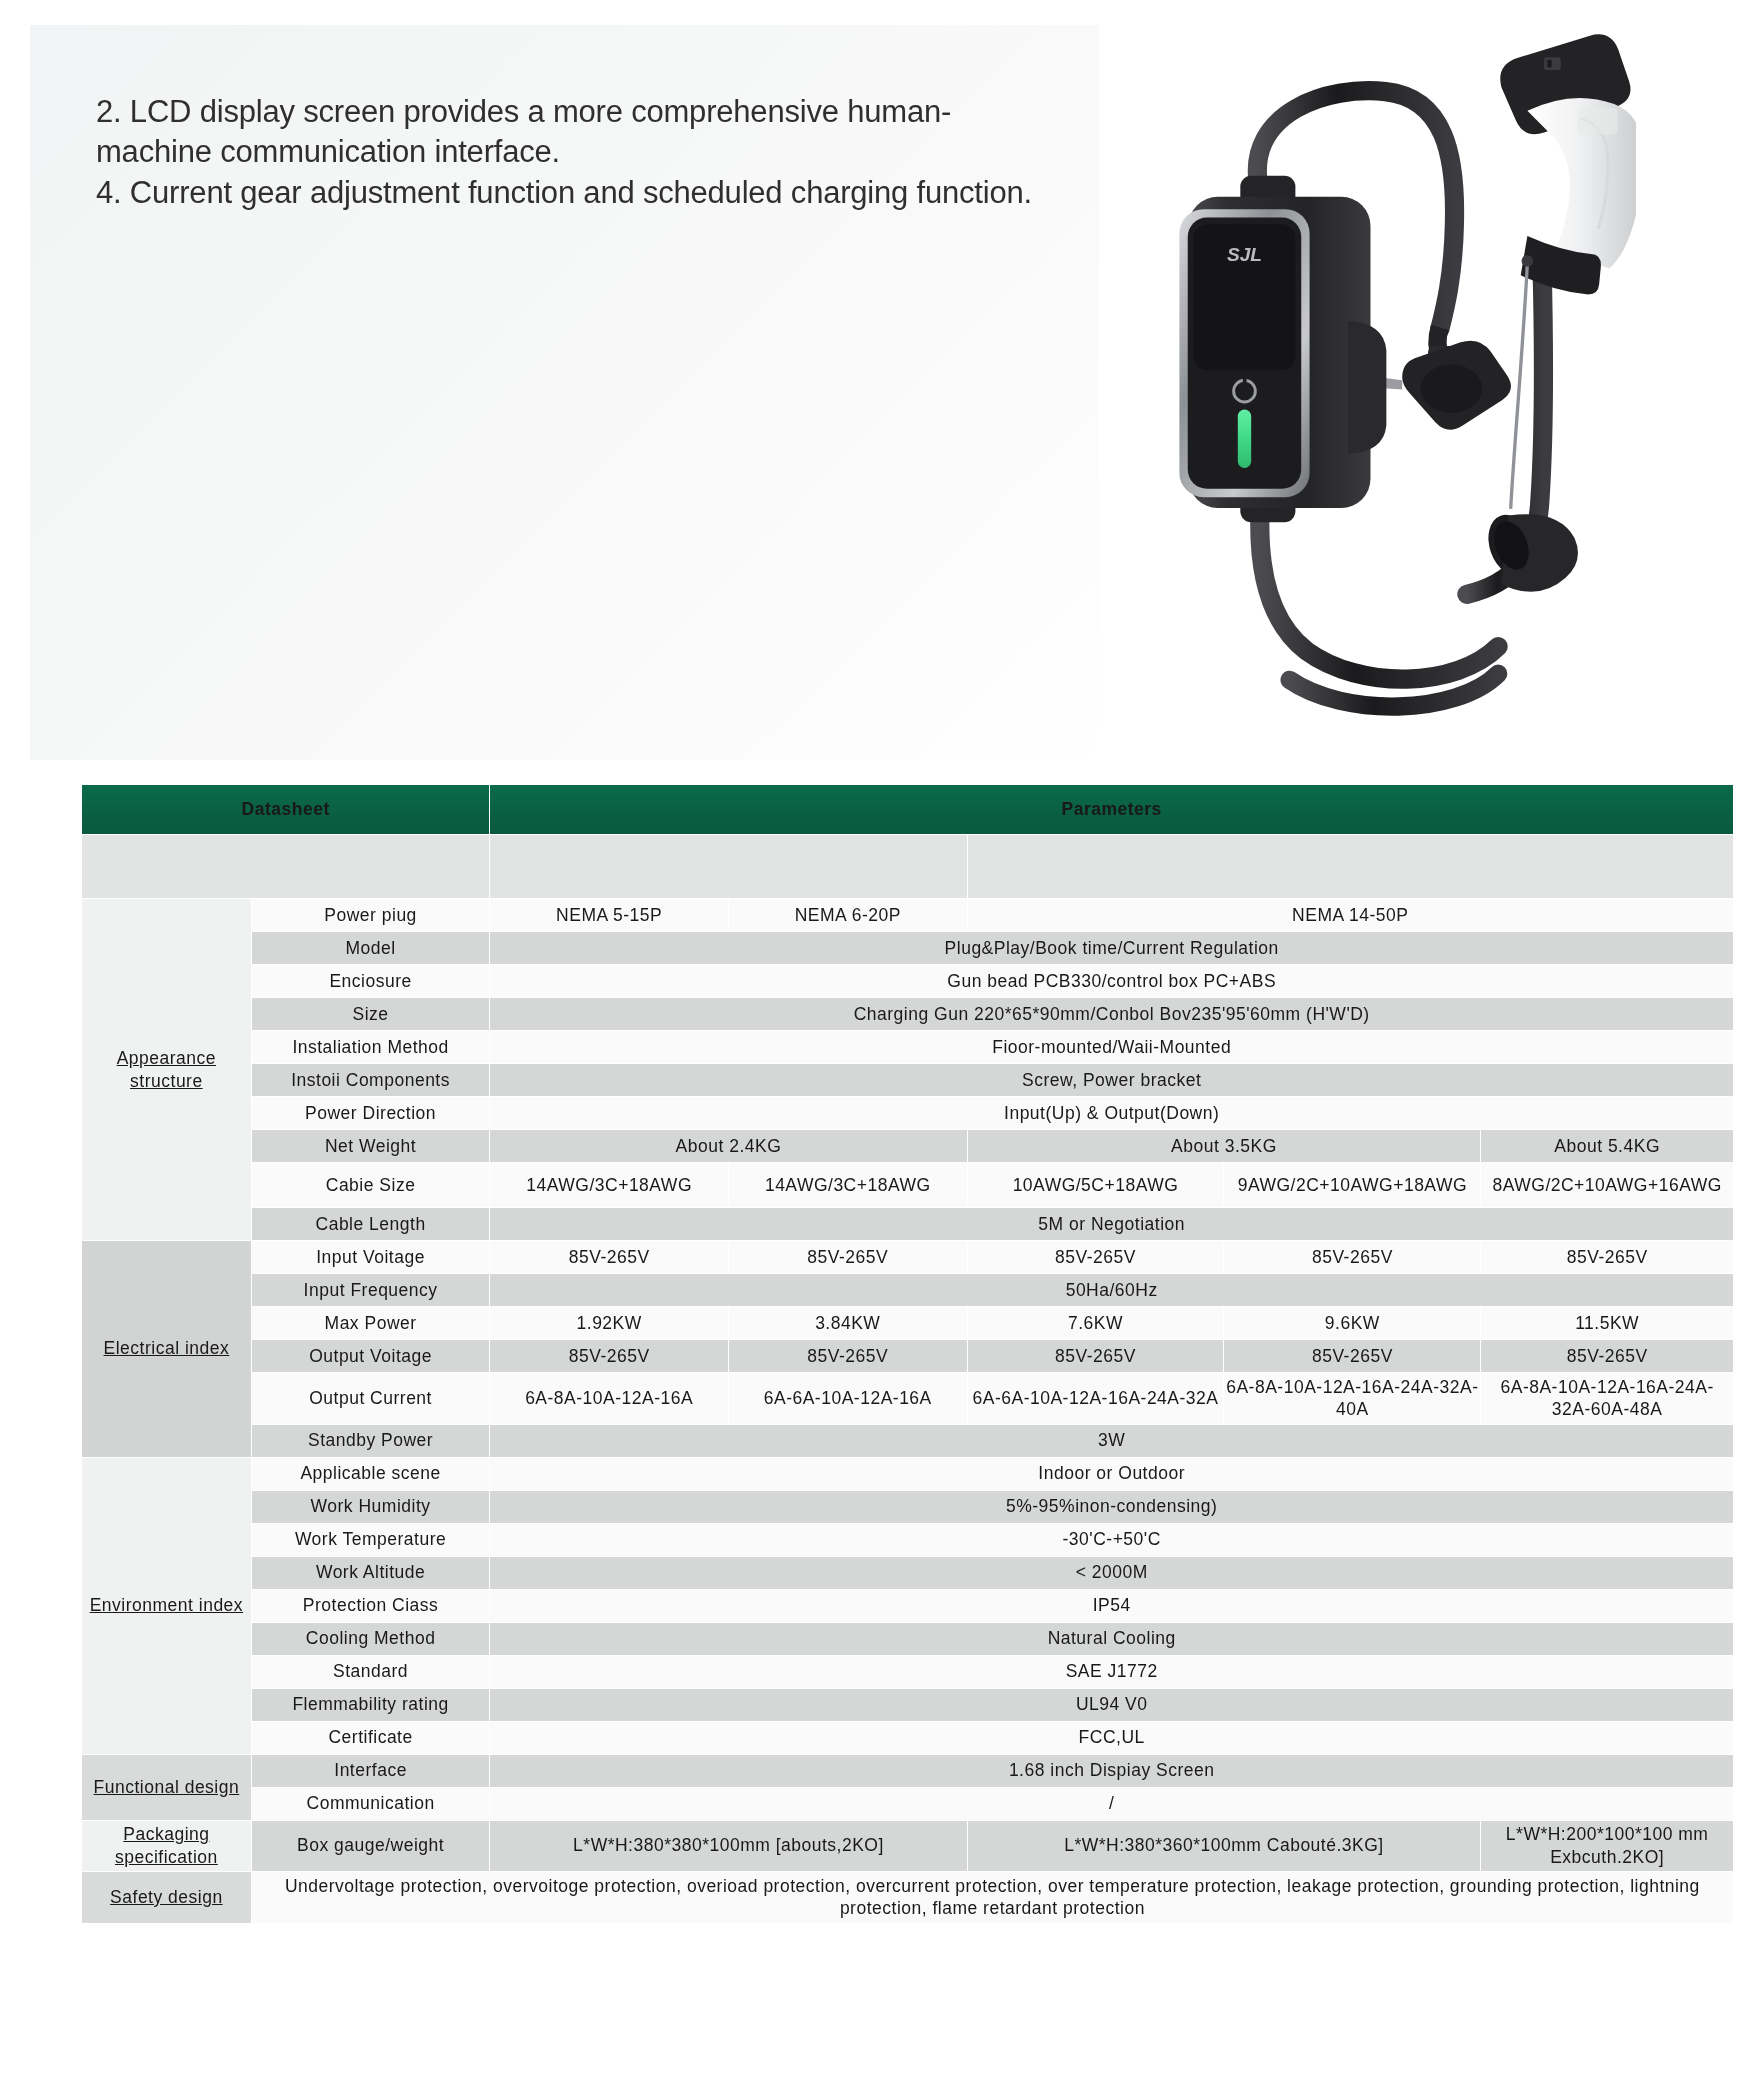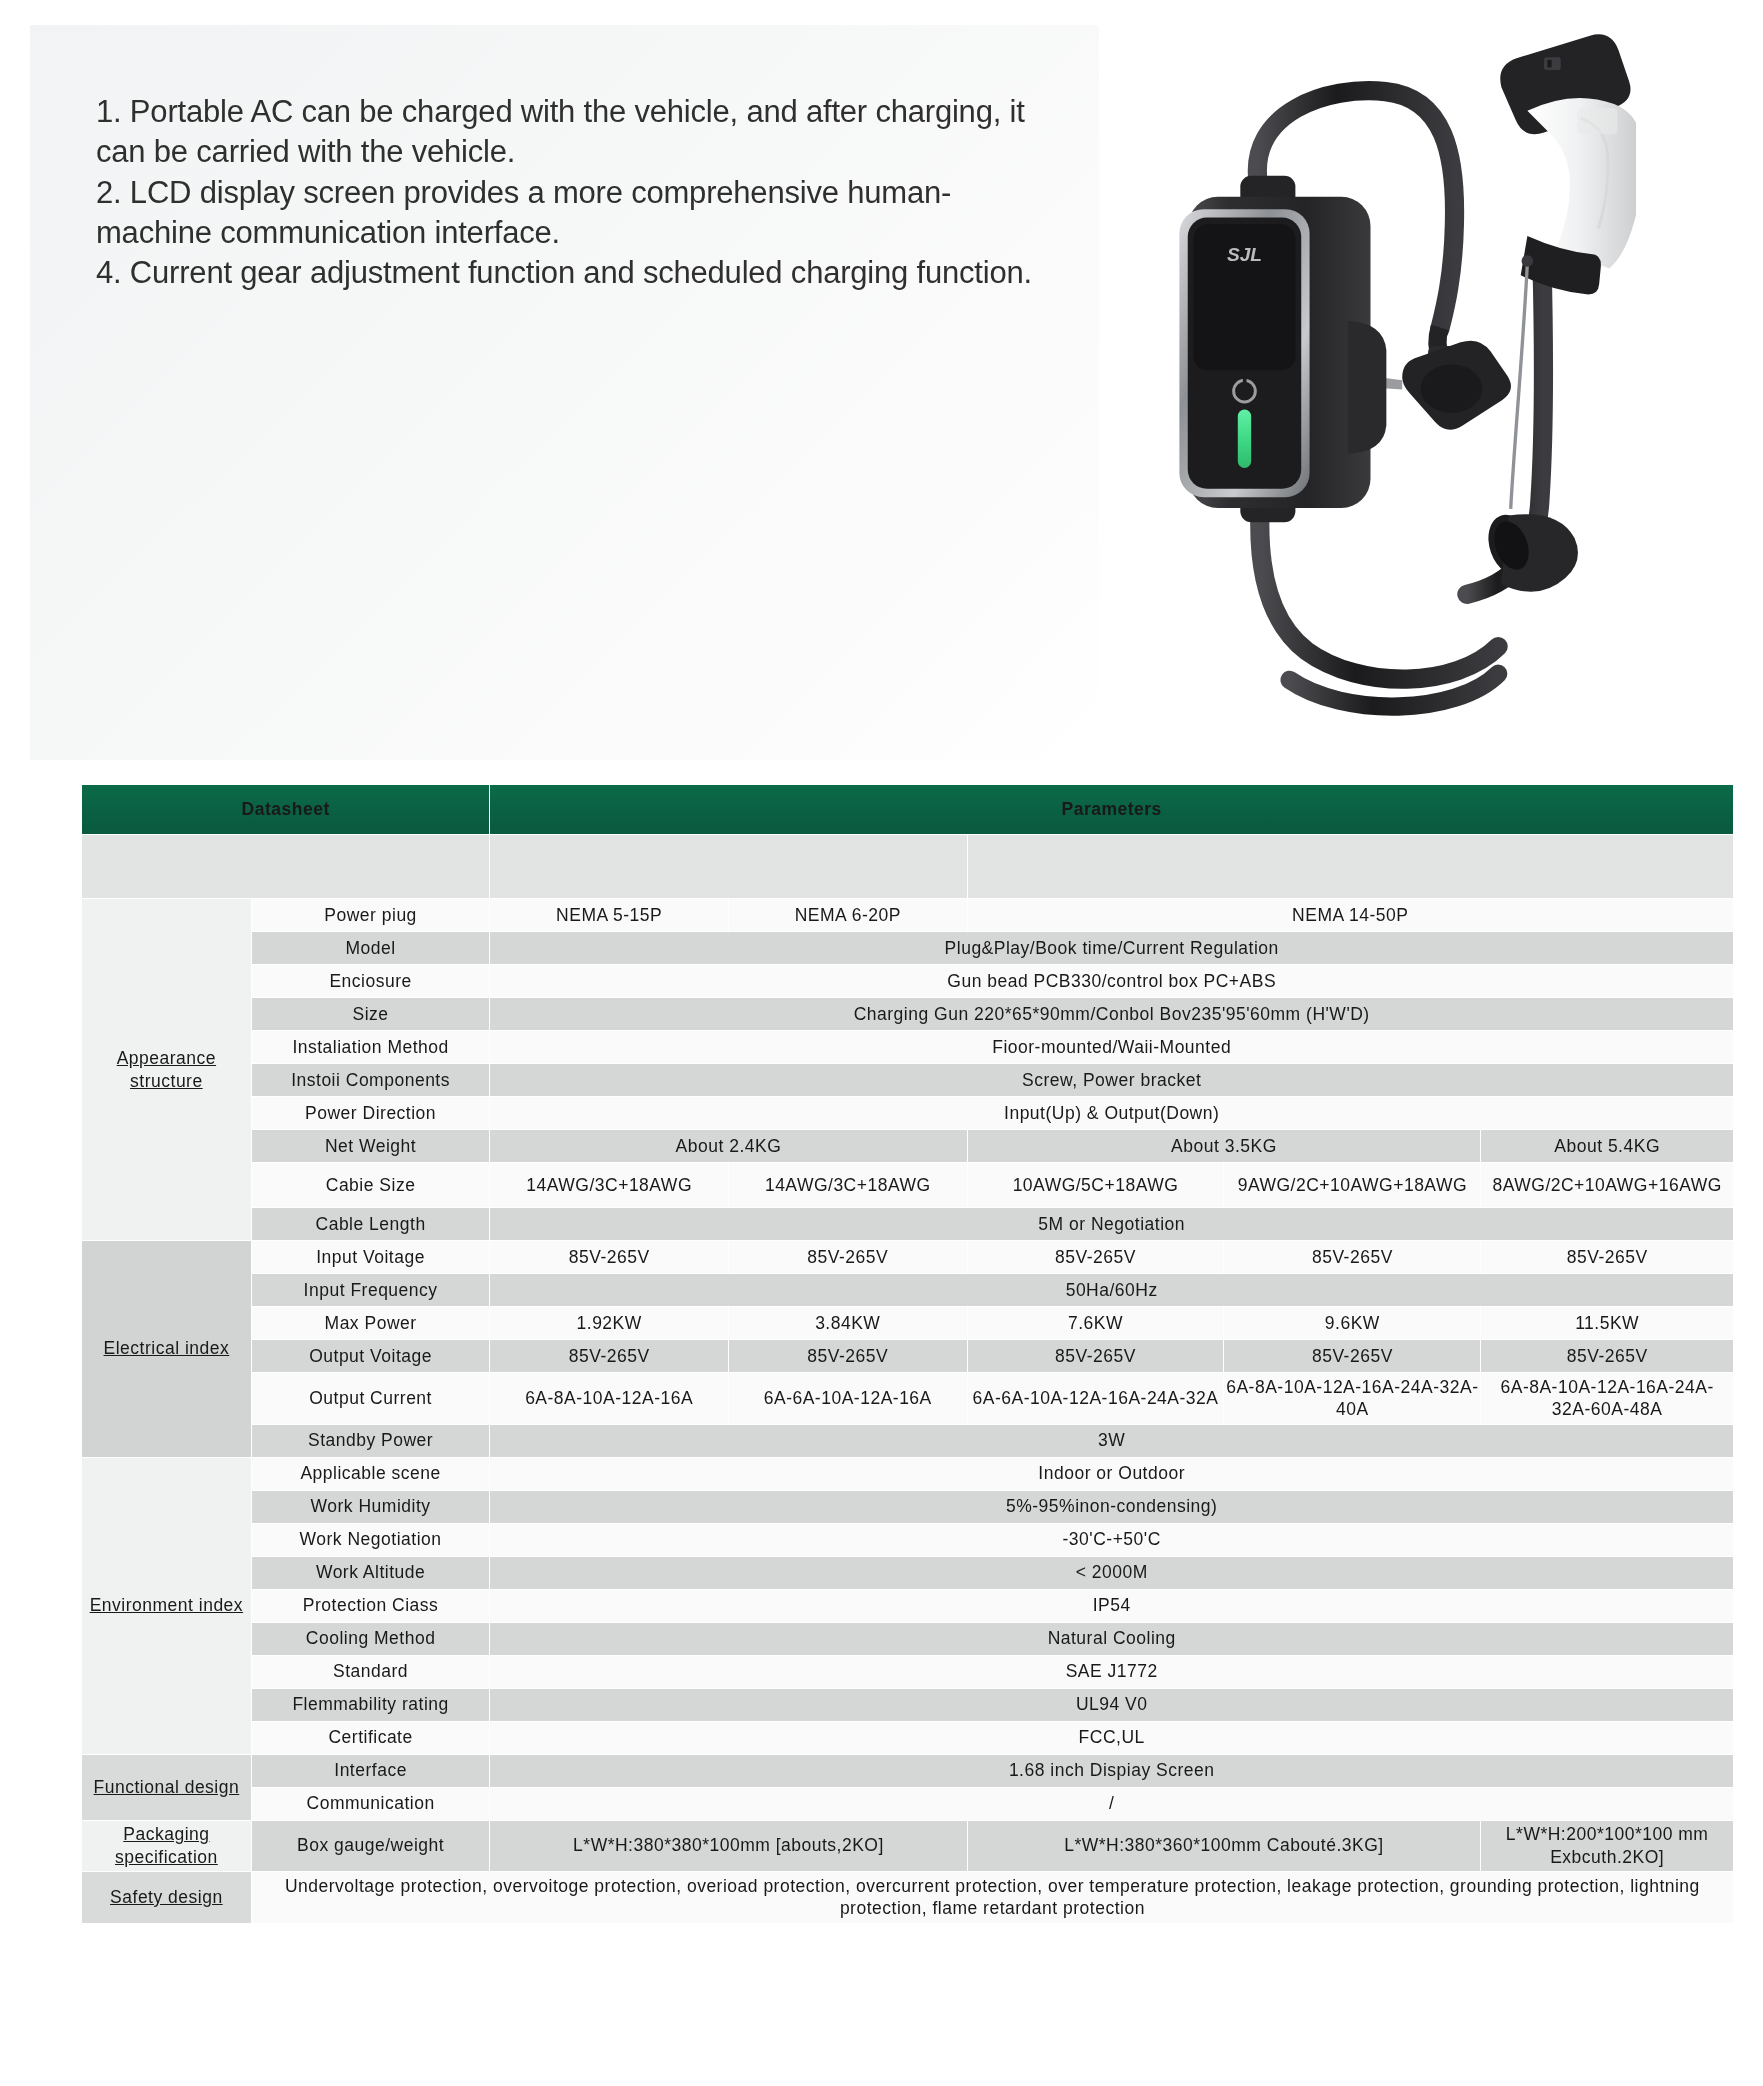--- a/index.html
+++ b/index.html
@@ -110,21 +110,20 @@
   }
 </style>
 </head>
 <body>
 
 <div id="page">
 
   <div id="top-panel"></div>
 
   <div id="desc-block">
-    <div class="desc-line">1. Portable AC can be charged with the vehicle, and after charging, it can be carried with the vehicle.</div>
     <div class="desc-line">2. LCD display screen provides a more comprehensive human-machine communication interface.</div>
     <div class="desc-line">4. Current gear adjustment function and scheduled charging function.</div>
   </div>
 
   <div id="product">
     <svg width="526" height="726" viewBox="0 0 1260 1740" xmlns="http://www.w3.org/2000/svg">
       <defs>
         <linearGradient id="boxG" x1="0" y1="0" x2="1" y2="0">
           <stop offset="0%" stop-color="#4a4a4e"></stop>
           <stop offset="22%" stop-color="#2e2e31"></stop>
@@ -338,21 +337,21 @@
       <tr>
         <td class="sec" rowspan="9">Environment index</td>
         <td class="g-white label rowh">Applicable scene</td>
         <td class="g-white" colspan="5">Indoor or Outdoor</td>
       </tr>
       <tr>
         <td class="g-dark label rowh">Work Humidity</td>
         <td class="g-dark" colspan="5">5%-95%inon-condensing)</td>
       </tr>
       <tr>
-        <td class="g-white label rowh">Work Negotiation</td>
+        <td class="g-white label rowh">Work Temperature</td>
         <td class="g-white" colspan="5">-30'C-+50'C</td>
       </tr>
       <tr>
         <td class="g-dark label rowh">Work Altitude</td>
         <td class="g-dark" colspan="5">&lt; 2000M</td>
       </tr>
       <tr>
         <td class="g-white label rowh">Protection Ciass</td>
         <td class="g-white" colspan="5">IP54</td>
       </tr>

